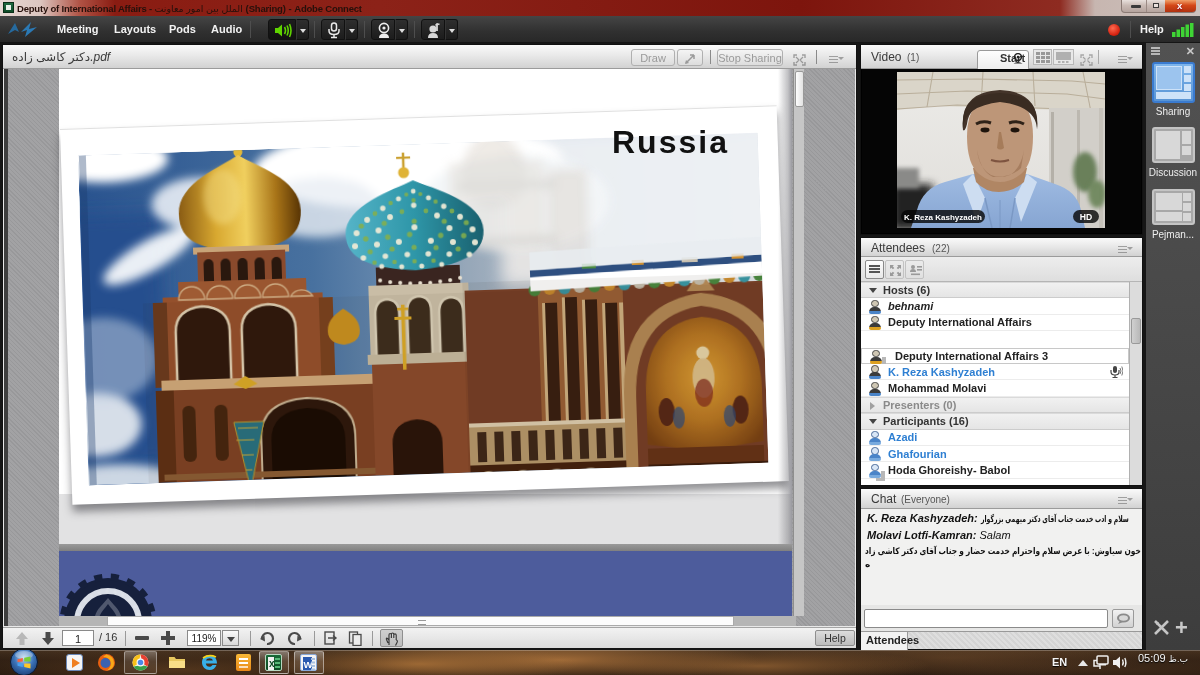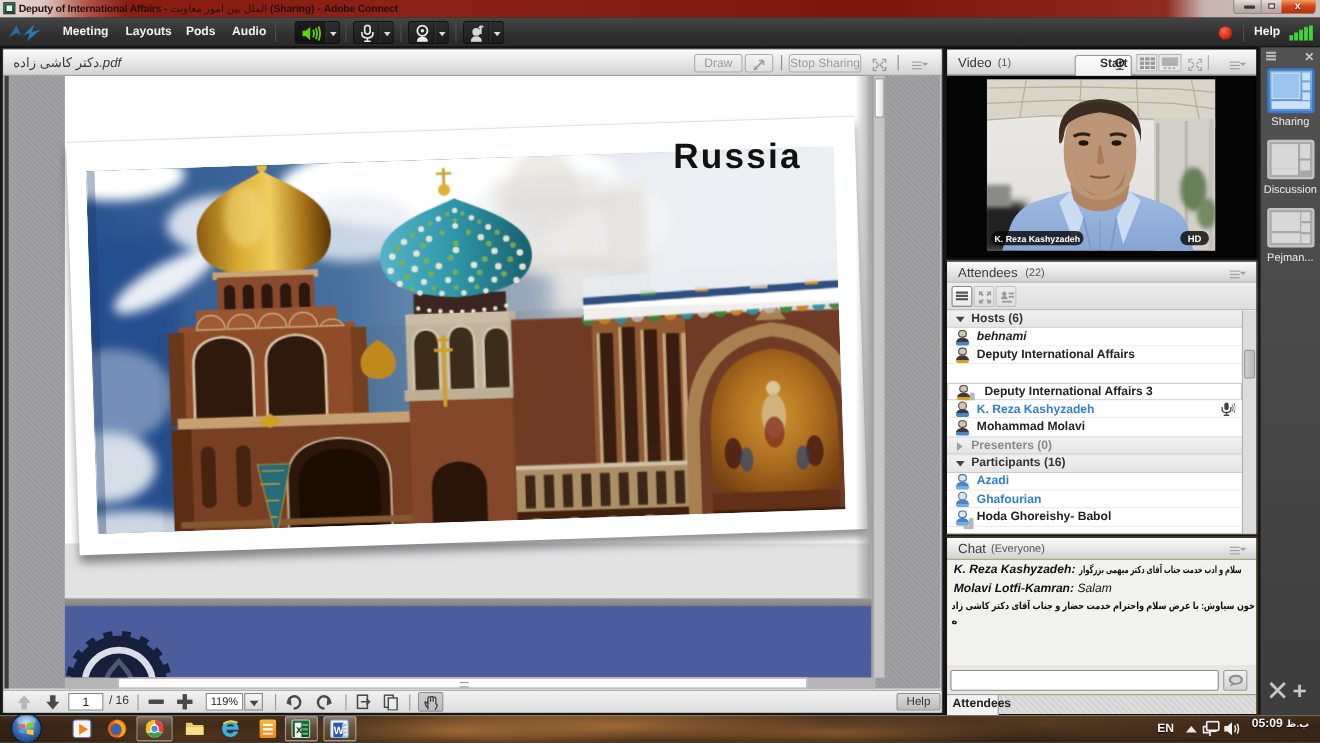--- a/index.html
+++ b/index.html
@@ -863,14 +863,14 @@
   <div class="ab" style="left:1078px;top:10px;width:0;height:0;border-left:5px solid transparent;border-right:5px solid transparent;border-bottom:6px solid #e8e8e8"></div>
   <svg class="ab" style="left:1093px;top:5px" width="16" height="15" viewBox="0 0 16 15">
       <rect x="4" y="1" width="11" height="8" rx="1" fill="none" stroke="#f0f0f0" stroke-width="1.5"></rect>
       <path d="M7,14 L7,11 L1,11 L1,5.5 L4,5.5" stroke="#f0f0f0" stroke-width="1.5" fill="none"></path>
       <rect x="6" y="9" width="7" height="1.5" fill="#f0f0f0"></rect>
     </svg>
   <svg class="ab" style="left:1112px;top:5px" width="16" height="15" viewBox="0 0 16 15">
       <path d="M1,5 L4,5 L8,1.5 L8,13.5 L4,10 L1,10 Z" fill="#f0f0f0"></path>
       <path d="M10.5,4.5 Q12,7.5 10.5,10.5 M12.8,3 Q15,7.5 12.8,12" stroke="#f0f0f0" stroke-width="1.4" fill="none"></path>
     </svg>
-  <div class="tray fa" style="left:1138px;top:2px;font-weight:bold;font-size:11px">05:09 <span style="font-size:9px">ب.ظ</span></div>
+  <div class="tray fa" style="left:1138px;top:2px;font-weight:normal;font-size:11px">05:09 <span style="font-size:9px">ب.ظ</span></div>
 </div>
 
 </body></html>

